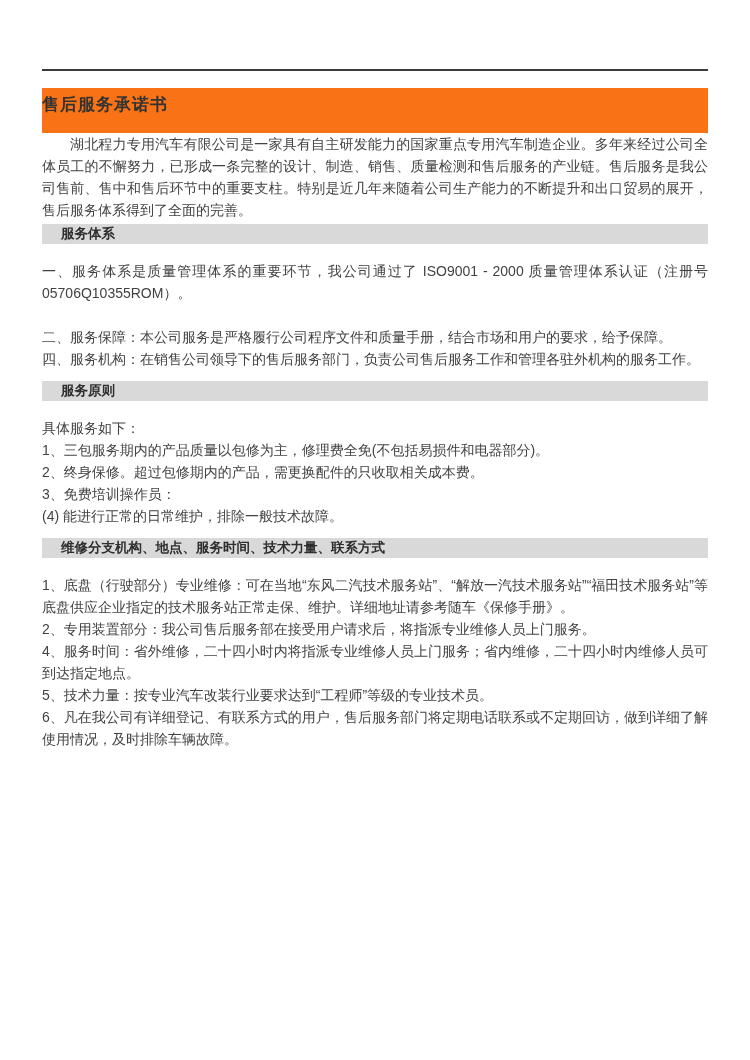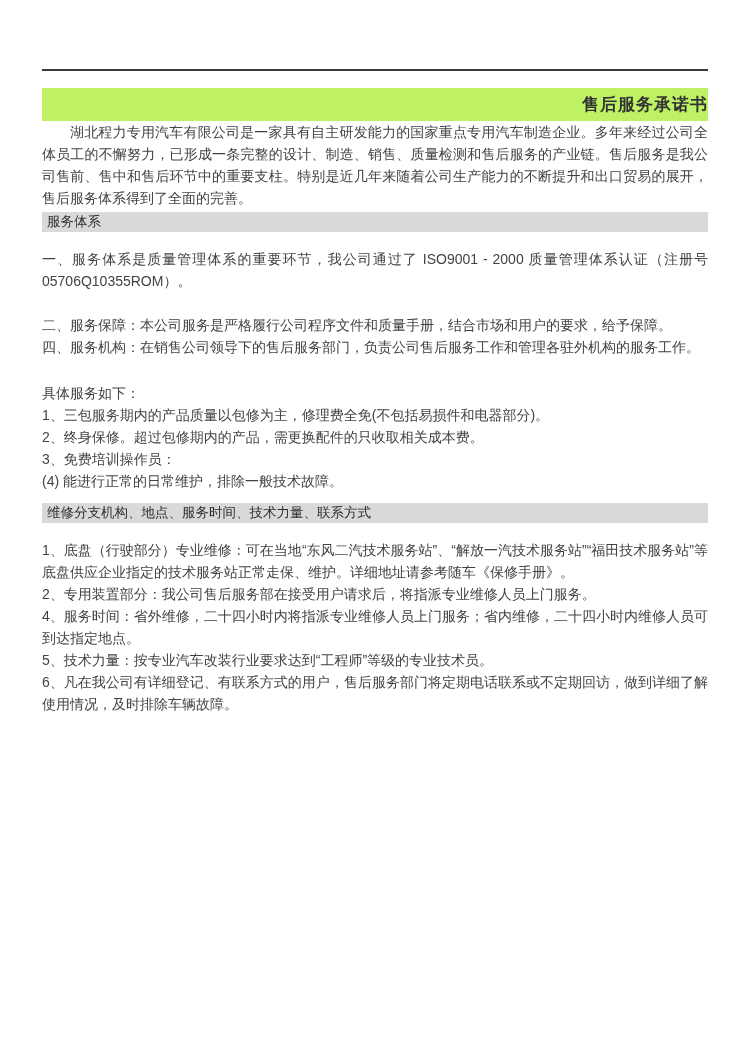--- a/index.html
+++ b/index.html
@@ -15,23 +15,23 @@
     width: 750px; height: 1060px;
     padding: 0 42px;
   }
   .top-rule {
     margin-top: 69px;
     height: 2px;
     background: #3b3b3b;
   }
   .title-bar {
     margin-top: 17px;
-    height: 33px;
-    background: #bef264;
-    text-align: right;
+    height: 45px;
+    background: #f97316;
+    text-align: left;
   }
   .title-bar h1 {
     margin: 0;
     font-size: 17px;
     font-weight: bold;
     color: #333333;
     line-height: 33px;
     letter-spacing: 1px;
   }
   .intro {
@@ -41,23 +41,23 @@
     text-indent: 2em;
     text-align: justify;
   }
   .section-bar {
     height: 20px;
     background: #d9d9d9;
     margin: 3px 0 0 0;
   }
   .section-bar h2 {
     margin: 0;
-    padding-left: 5px;
+    padding-left: 19px;
     font-size: 13.5px;
-    font-weight: normal;
+    font-weight: bold;
     color: #2e2e2e;
     line-height: 20px;
   }
   .lines { padding: 16px 0 8px 0; }
   .doc-line {
     margin: 0;
     font-size: 14px;
     line-height: 22px;
     text-align: justify;
   }
@@ -78,20 +78,23 @@
 
   <div class="section-bar">
     <h2>服务体系</h2>
   </div>
   <div class="lines">
     <p class="doc-line gap-after">一、服务体系是质量管理体系的重要环节，我公司通过了 ISO9001 - 2000 质量管理体系认证（注册号 05706Q10355ROM）。</p>
     <p class="doc-line">二、服务保障：本公司服务是严格履行公司程序文件和质量手册，结合市场和用户的要求，给予保障。</p>
     <p class="doc-line">四、服务机构：在销售公司领导下的售后服务部门，负责公司售后服务工作和管理各驻外机构的服务工作。</p>
   </div>
 
+  <div class="section-bar">
+    <h2>服务原则</h2>
+  </div>
   <div class="lines">
     <p class="doc-line">具体服务如下：</p>
     <p class="doc-line">1、三包服务期内的产品质量以包修为主，修理费全免(不包括易损件和电器部分)。</p>
     <p class="doc-line">2、终身保修。超过包修期内的产品，需更换配件的只收取相关成本费。</p>
     <p class="doc-line">3、免费培训操作员：</p>
     <p class="doc-line">(4) 能进行正常的日常维护，排除一般技术故障。</p>
   </div>
 
   <div class="section-bar">
     <h2>维修分支机构、地点、服务时间、技术力量、联系方式</h2>

